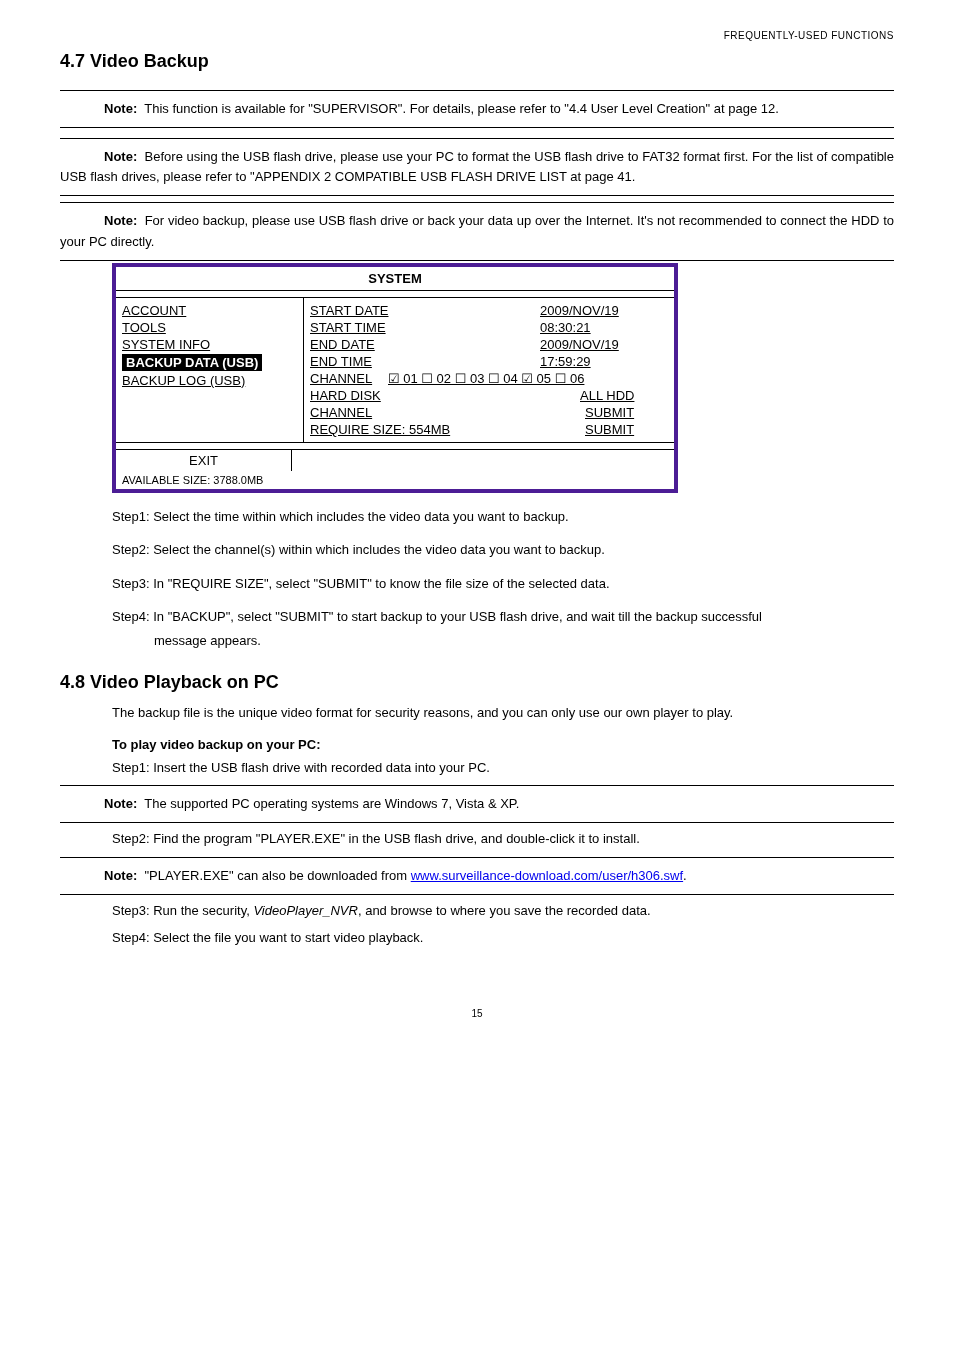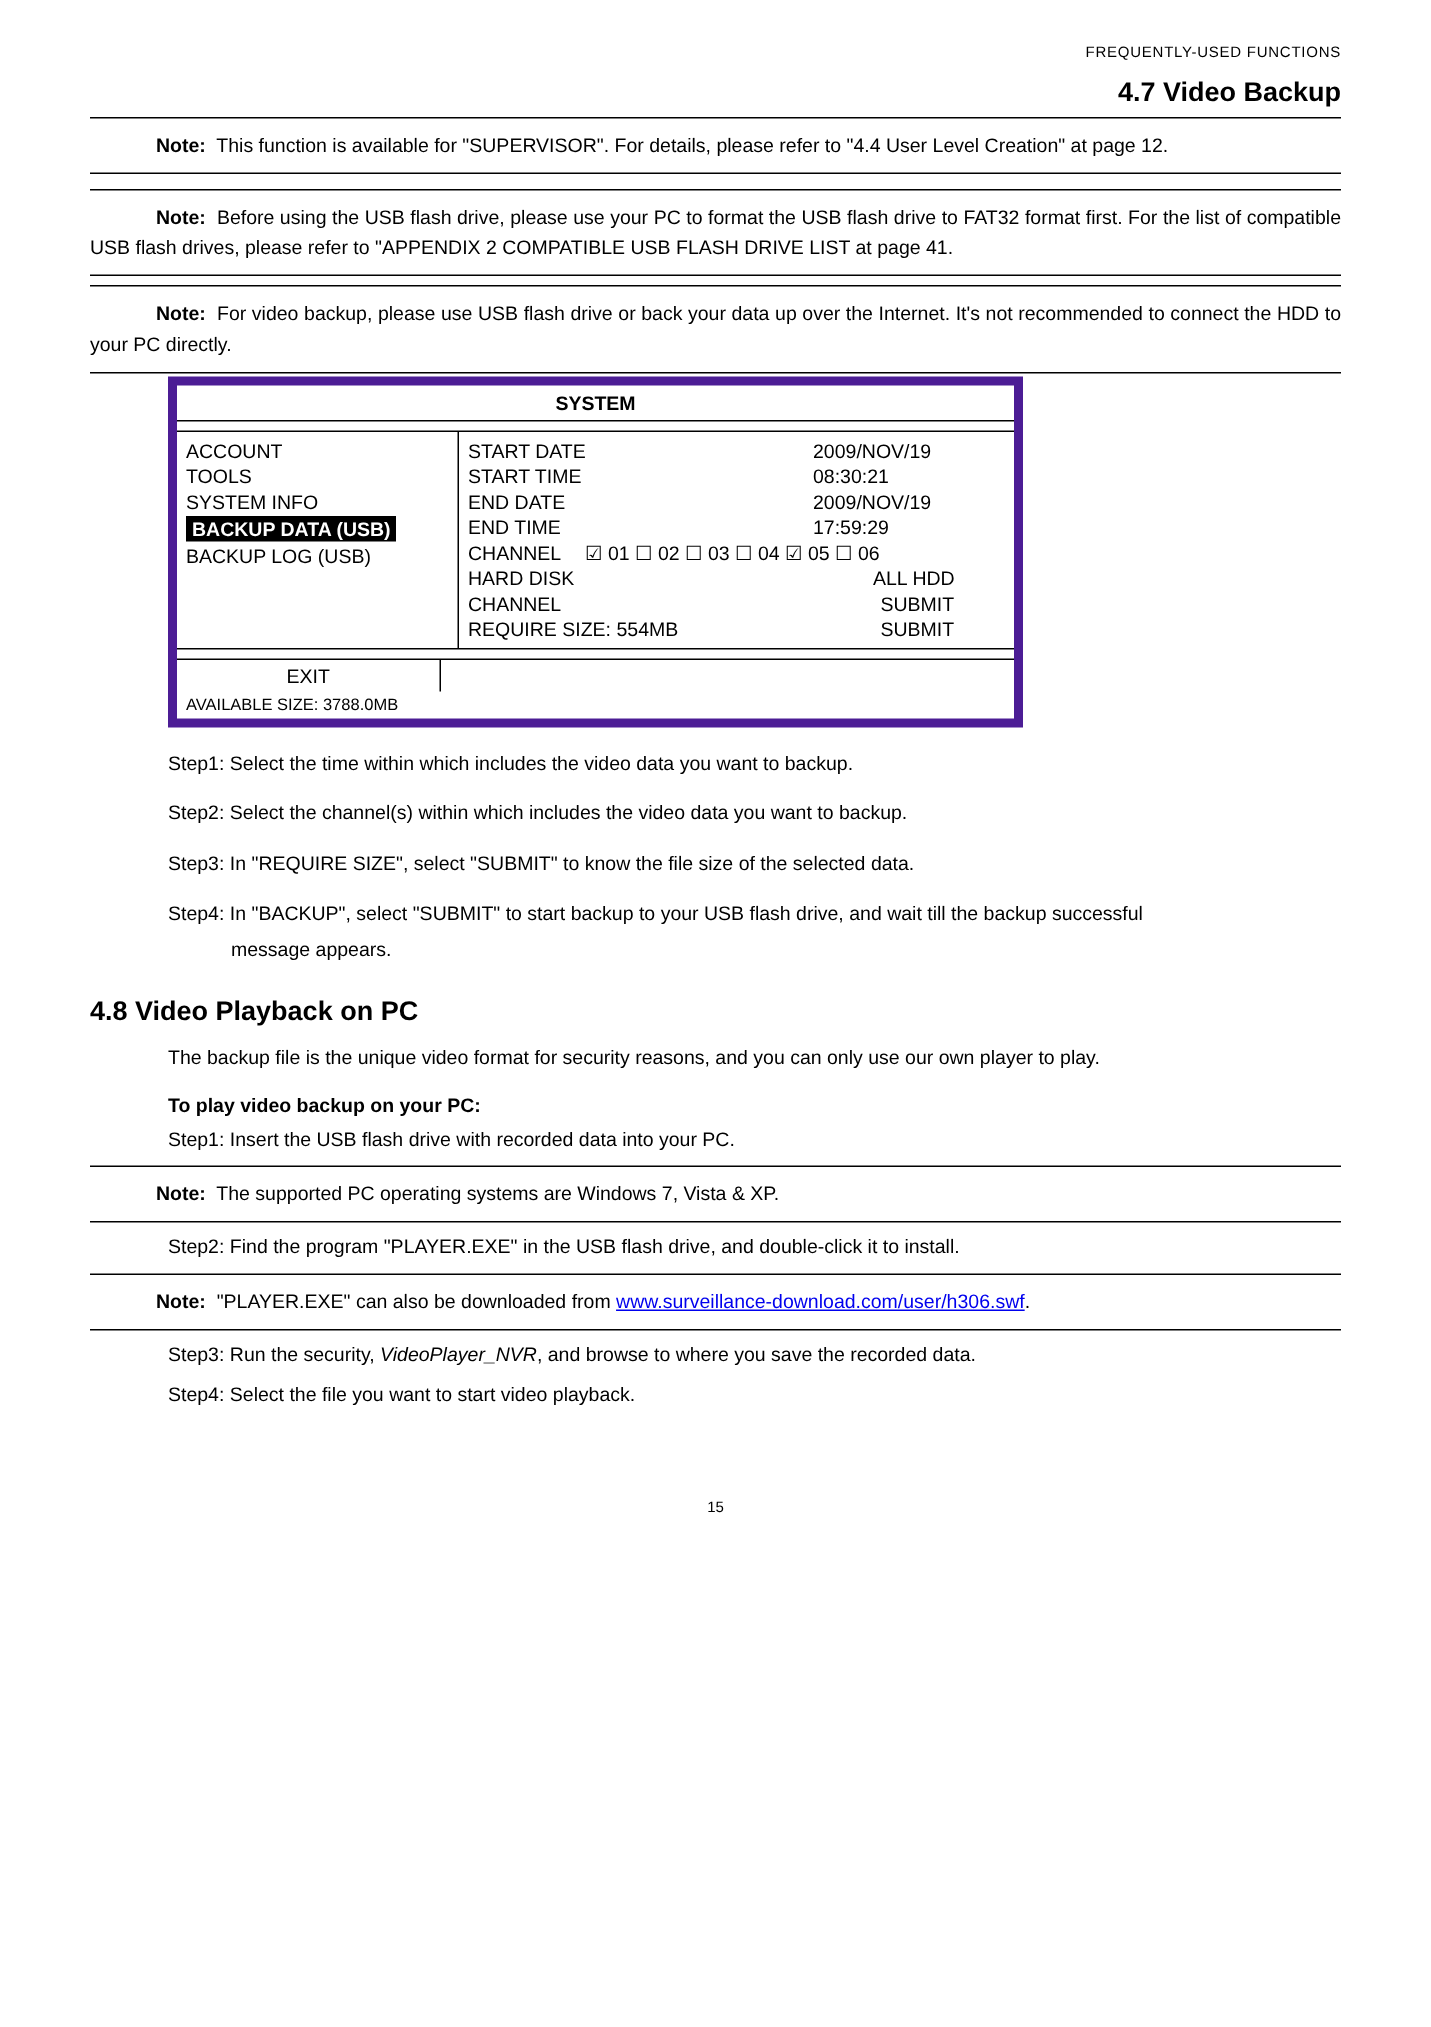--- a/index.html
+++ b/index.html
@@ -17,22 +17,21 @@
   .page-header-right {
     text-align: right;
     font-size: 10px;
     letter-spacing: 0.5px;
     color: #000;
     margin-bottom: 10px;
   }
   h2.section-title {
     font-size: 18px;
     font-weight: bold;
-    margin: 8px 0 6px 0;
-    text-align: right;
+    margin: 8px 0 18px 0;
   }
   .hr {
     border: none;
     border-top: 1px solid #000;
     margin: 2px 0;
   }
   .note-block {
     text-align: justify;
     margin: 8px 0;
     line-height: 1.55;
@@ -55,21 +54,21 @@
   }
   .icon-monitor::before {
     content: "";
     position: absolute;
     left: 2px; top: 2px; right: 2px; bottom: 4px;
     background: #2b3d52;
   }
   .sys-table-wrap {
     margin-left: 52px;
     width: 558px;
-    border: 6px solid #4c1d95;
+    border: 4px solid #4c1d95;
     border-collapse: collapse;
     font-family: "Trebuchet MS", "Gill Sans", Verdana, Arial, sans-serif;
     font-size: 13px;
   }
   .sys-title-row td {
     text-align: center;
     font-weight: bold;
     border-bottom: 1px solid #000;
     padding: 4px 0;
     font-family: Arial, sans-serif;
@@ -83,20 +82,21 @@
     border-right: 1px solid #000;
     padding: 4px 6px;
   }
   .sys-right {
     flex: 1;
     padding: 4px 6px;
   }
   .sys-left .item, .sys-right .row {
     padding: 1px 0;
     white-space: nowrap;
+    text-decoration: underline;
   }
   .sys-left .highlight {
     background: #000000;
     color: #fff;
     font-weight: bold;
     padding: 1px 4px;
     display: inline-block;
   }
   .sys-right .row {
     display: flex;

